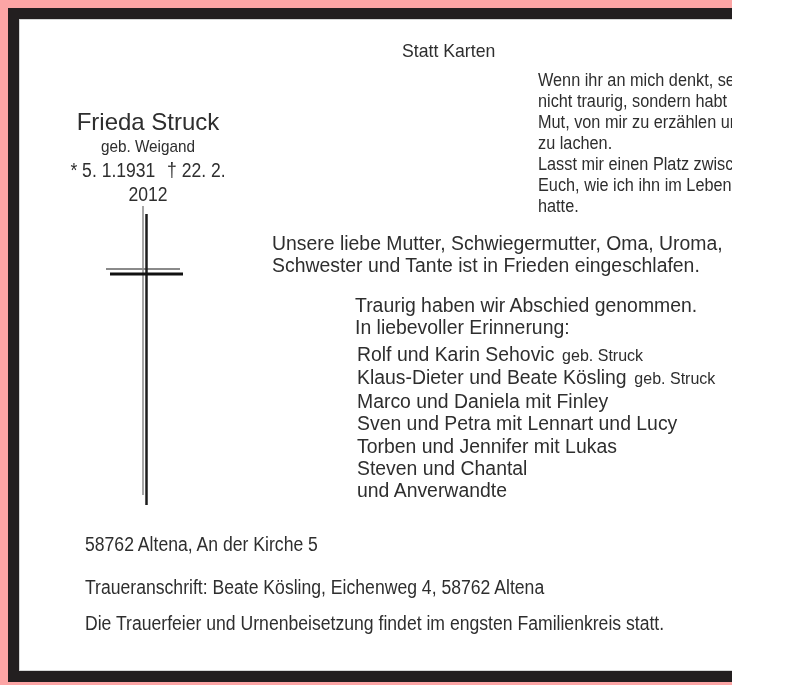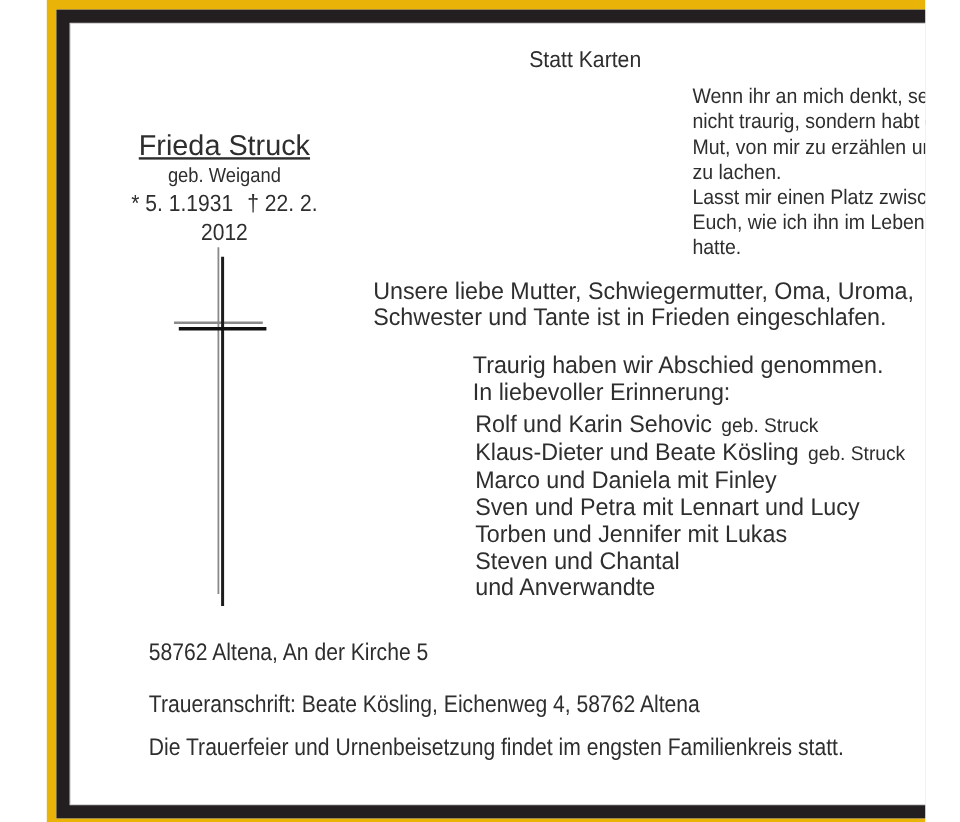--- a/index.html
+++ b/index.html
@@ -1,24 +1,23 @@
 <!DOCTYPE html>
 <html><head>
 <meta charset="utf-8">
 <style>
   html, body { margin: 0; padding: 0; background: #ffffff; }
   .page {
     position: relative;
     width: 732px;
     height: 685px;
-    background: #eab308;
+    background: #fca5a5;
     font-family: "Liberation Sans", sans-serif;
     color: #2e2e2e;
     overflow: hidden;
-    margin-left: 39px;
   }
   .frame {
     position: absolute;
     left: 8px; top: 8px;
     width: 786px; height: 674px;
     border: 11px solid #231f20;
     box-sizing: border-box;
     background: #ffffff;
     box-shadow: inset 0 0 0 1px #d6d6d6;
   }
@@ -33,21 +32,21 @@
     left: 538px; top: 70px;
     font-size: 17.5px; line-height: 21px;
     transform: scaleX(0.93); transform-origin: 0 0;
     width: 250px;
   }
   .deceased {
     left: 38px; top: 108px;
     width: 220px; text-align: center;
     white-space: normal;
   }
-  .d-name { font-size: 24px; line-height: 28px; text-decoration: underline; }
+  .d-name { font-size: 24px; line-height: 28px; }
   .d-maiden {
     font-size: 17px; line-height: 20px; margin-top: 1px;
     transform: scaleX(0.90); transform-origin: 50% 0;
   }
   .d-dates {
     font-size: 19.5px; line-height: 24px; margin-top: 1px;
     transform: scaleX(0.90); transform-origin: 50% 0;
   }
   .d-death { margin-left: 13px; }
   .cross-wrap { position: absolute; left: 98px; top: 203px; width: 92px; height: 306px; }

